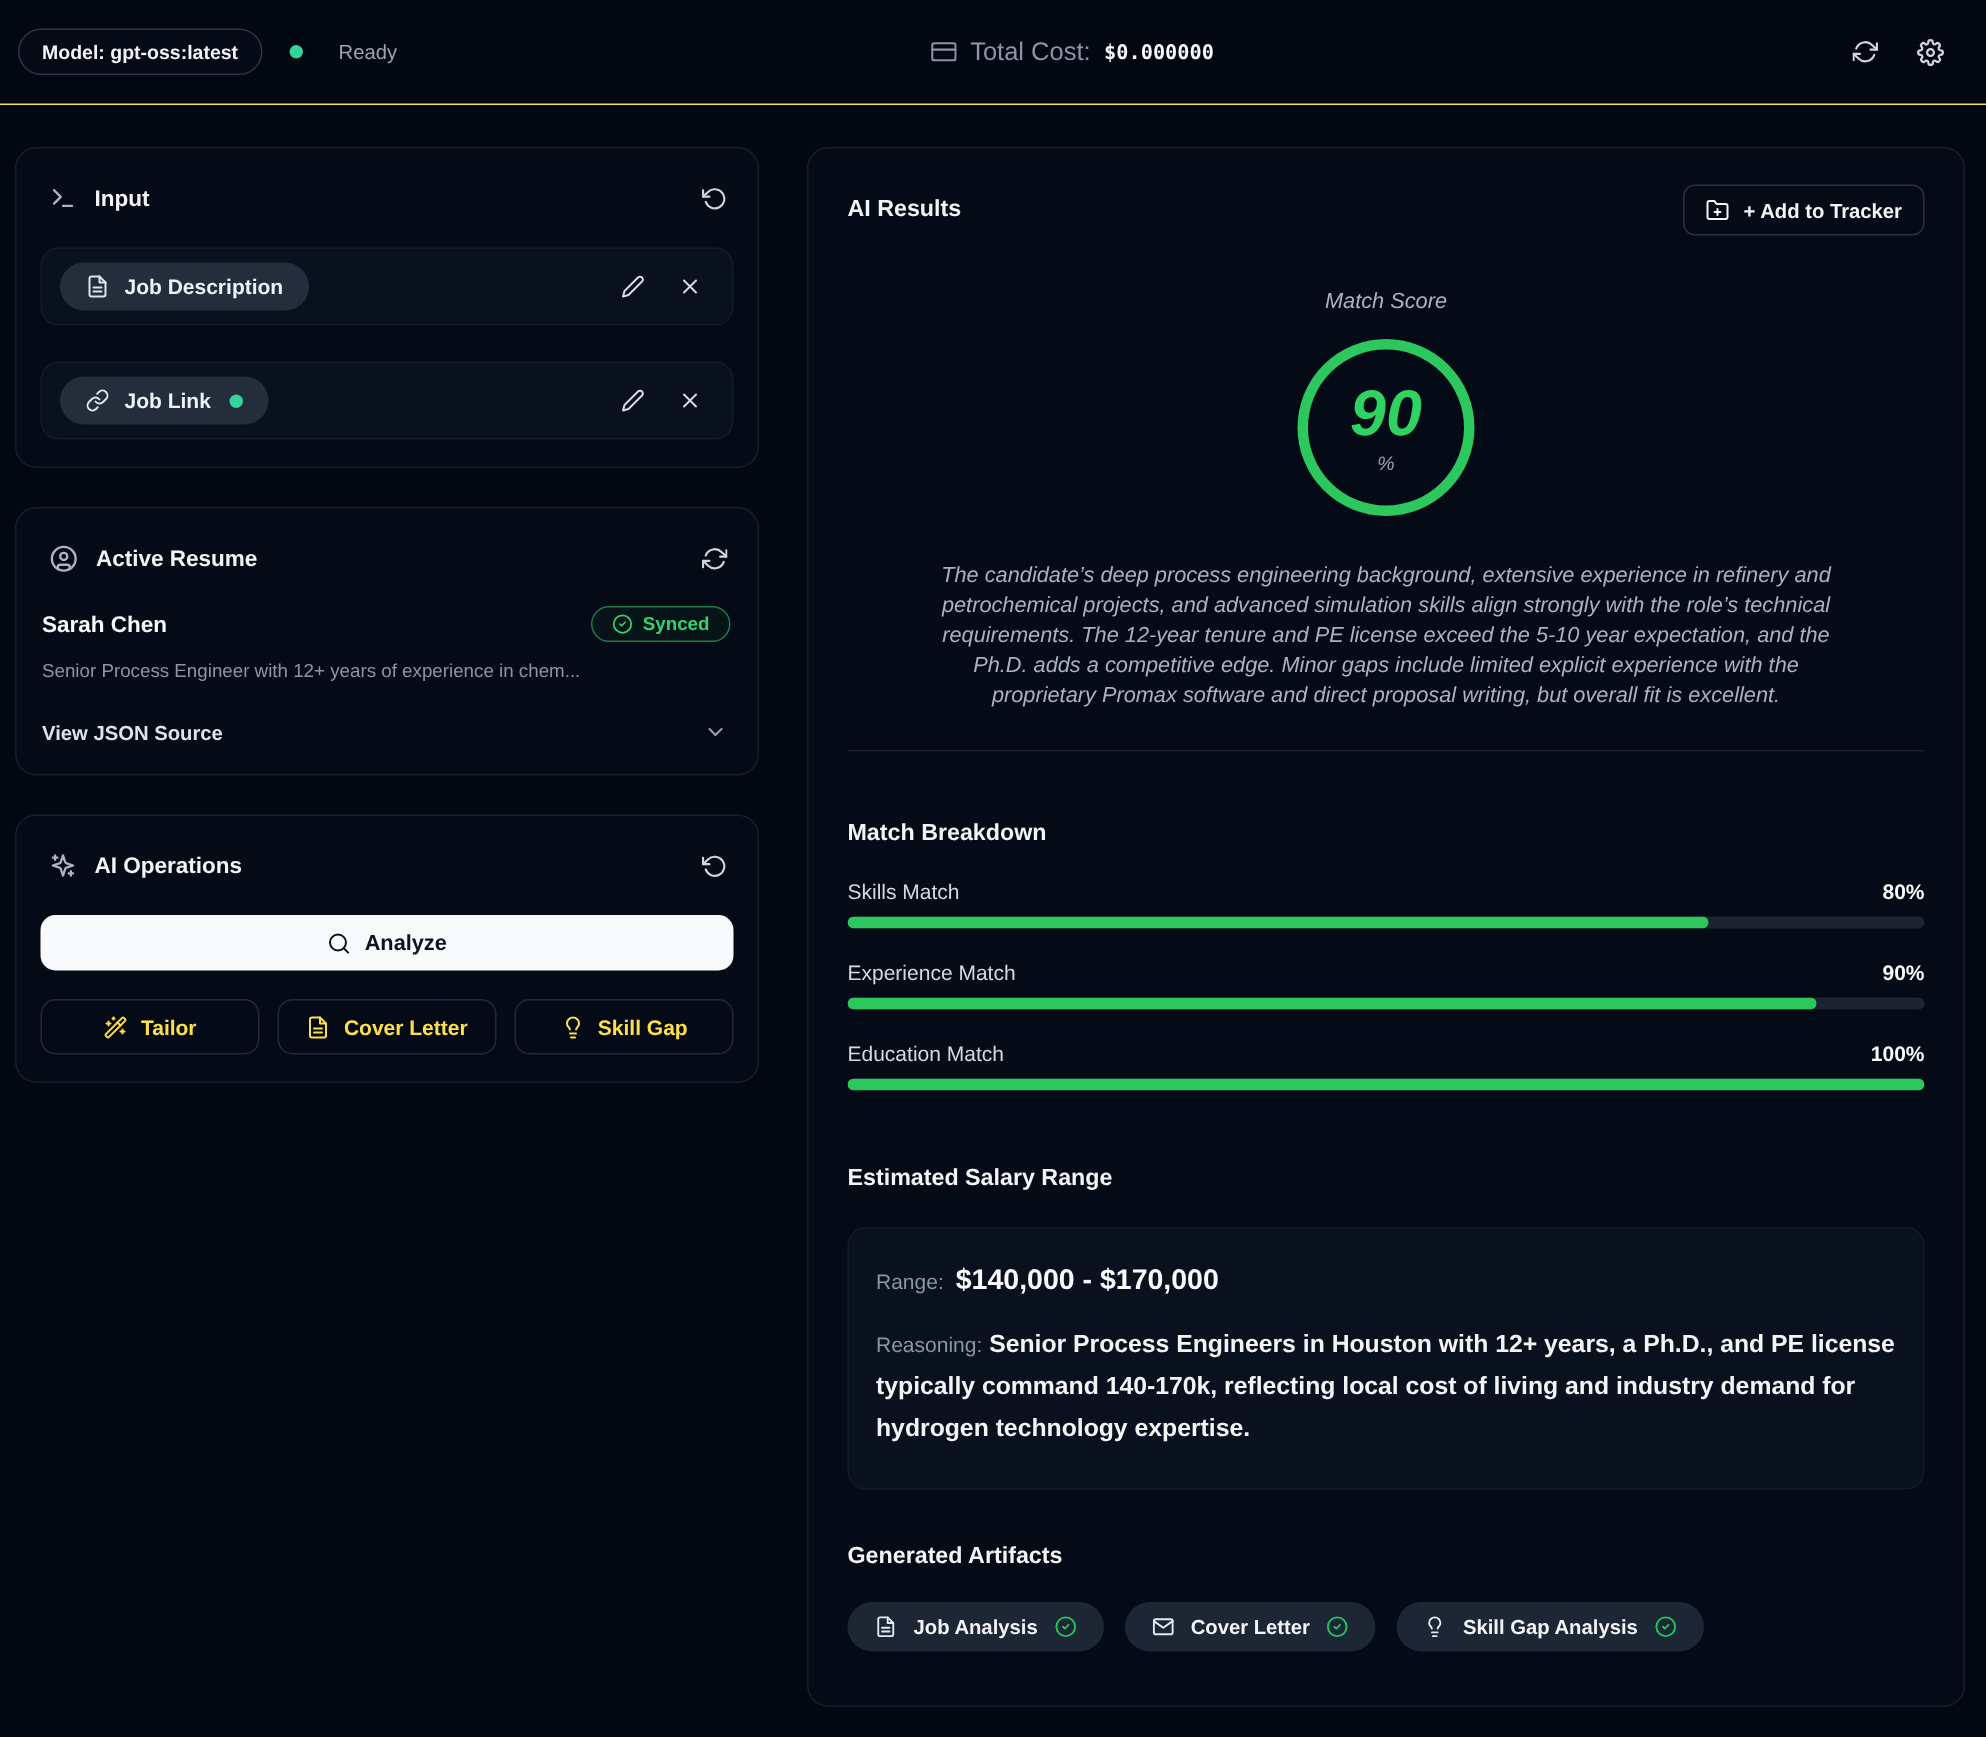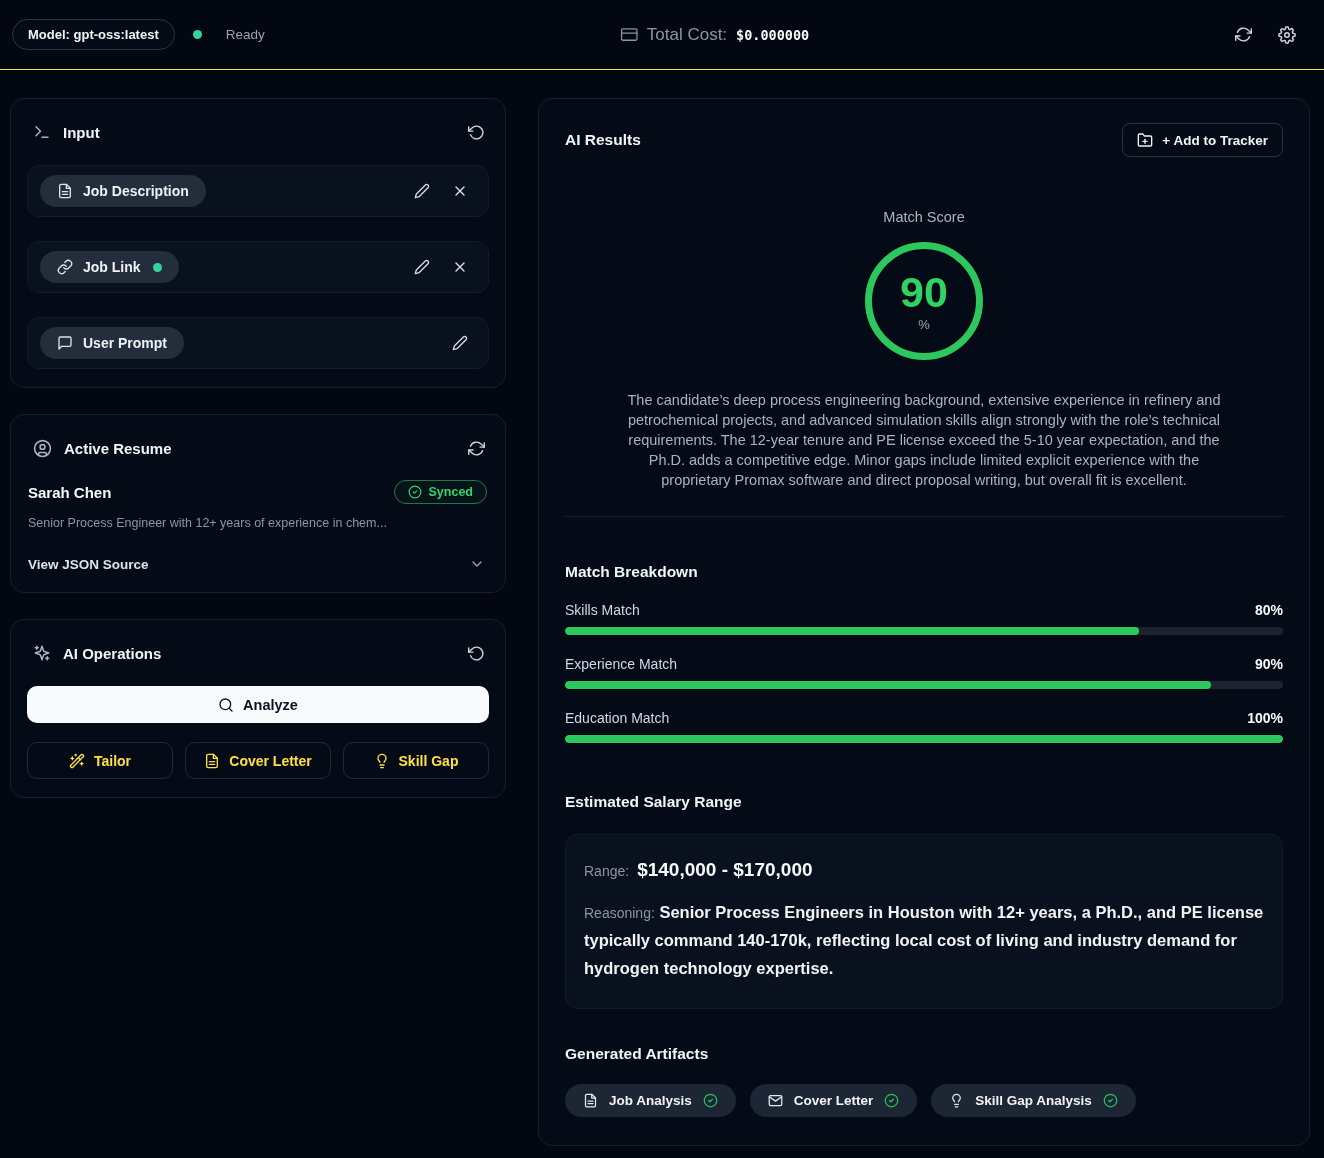--- a/index.html
+++ b/index.html
@@ -101,21 +101,21 @@
   .results-panel { flex:1; padding:24px 26px 28px 26px; min-height:1040px; }
   .results-header { display:flex; align-items:center; justify-content:space-between; }
   .results-title { font-size:15.5px; font-weight:700; color:#f3f4f6; }
   .tracker-btn {
     display:flex; align-items:center; gap:9px;
     background:transparent; color:#f3f4f6;
     border:1px solid #273244; border-radius:8px;
     padding:8px 14px; font-size:13.5px; font-weight:700; font-family:inherit;
     cursor:pointer;
   }
-  .score-block { margin-top:52px; text-align:center; }
+  .score-block { margin-top:36px; text-align:center;font-style:italic; }
   .score-label { color:#aab4c2; font-size:14.5px; }
   .score-ring {
     width:118px; height:118px; margin:17px auto 0;
     border:7px solid #2dc85d; border-radius:50%;
     display:flex; flex-direction:column; align-items:center; justify-content:center;
   }
   .score-value { color:#2fd364; font-size:43px; font-weight:700; line-height:1; }
   .score-unit { color:#9ca3af; font-size:13px; margin-top:3px; }
   .score-summary {
     max-width:600px; margin:30px auto 0; text-align:center;
@@ -262,37 +262,20 @@
           </button>
           <button class="icon-btn">
             <svg width="16" height="16" viewBox="0 0 24 24" fill="none" stroke="currentColor" stroke-width="2" stroke-linecap="round" stroke-linejoin="round">
                 <line x1="18" y1="6" x2="6" y2="18"></line>
                 <line x1="6" y1="6" x2="18" y2="18"></line>
               </svg>
           </button>
         </div>
       </div>
 
-      <div class="input-row">
-        <div class="chip">
-          <span class="c-icon">
-            <svg width="16" height="16" viewBox="0 0 24 24" fill="none" stroke="currentColor" stroke-width="2" stroke-linecap="round" stroke-linejoin="round">
-                <path d="M21 15a2 2 0 0 1-2 2H7l-4 4V5a2 2 0 0 1 2-2h14a2 2 0 0 1 2 2z"></path>
-              </svg>
-          </span>
-          <span>User Prompt</span>
-        </div>
-        <div class="row-actions">
-          <button class="icon-btn">
-            <svg width="16" height="16" viewBox="0 0 24 24" fill="none" stroke="currentColor" stroke-width="2" stroke-linecap="round" stroke-linejoin="round">
-                <path d="M17 3a2.828 2.828 0 1 1 4 4L7.5 20.5 2 22l1.5-5.5L17 3z"></path>
-              </svg>
-          </button>
-        </div>
-      </div>
     </section>
 
     <section class="panel">
       <div class="panel-header">
         <div class="panel-title">
           <span class="t-icon">
             <svg width="19" height="19" viewBox="0 0 24 24" fill="none" stroke="currentColor" stroke-width="2" stroke-linecap="round" stroke-linejoin="round">
                 <circle cx="12" cy="12" r="10"></circle>
                 <circle cx="12" cy="10" r="3"></circle>
                 <path d="M7 20.66V19a2 2 0 0 1 2-2h6a2 2 0 0 1 2 2v1.66"></path>

